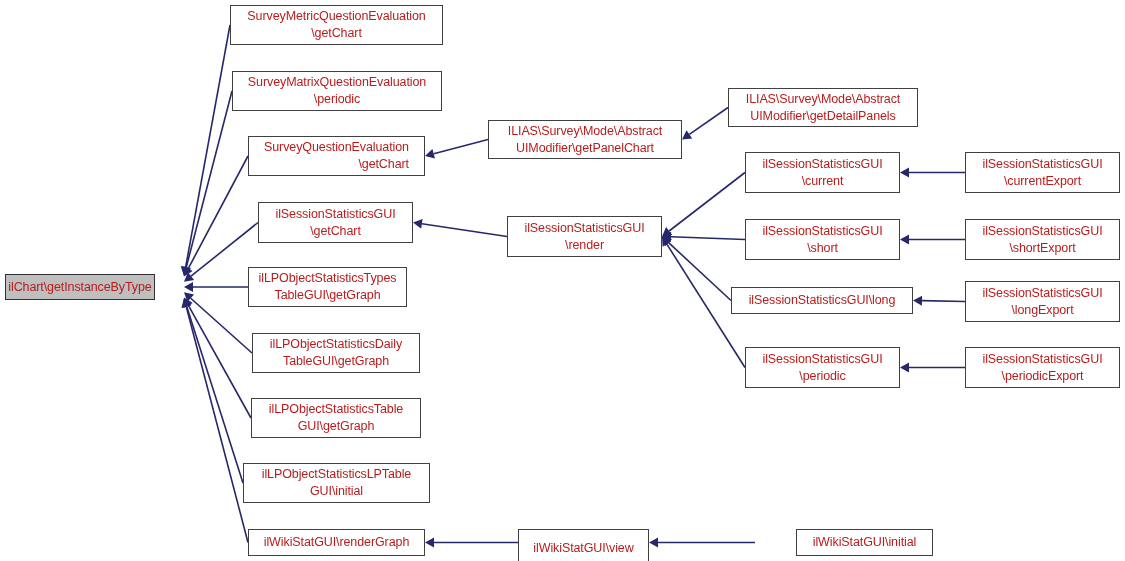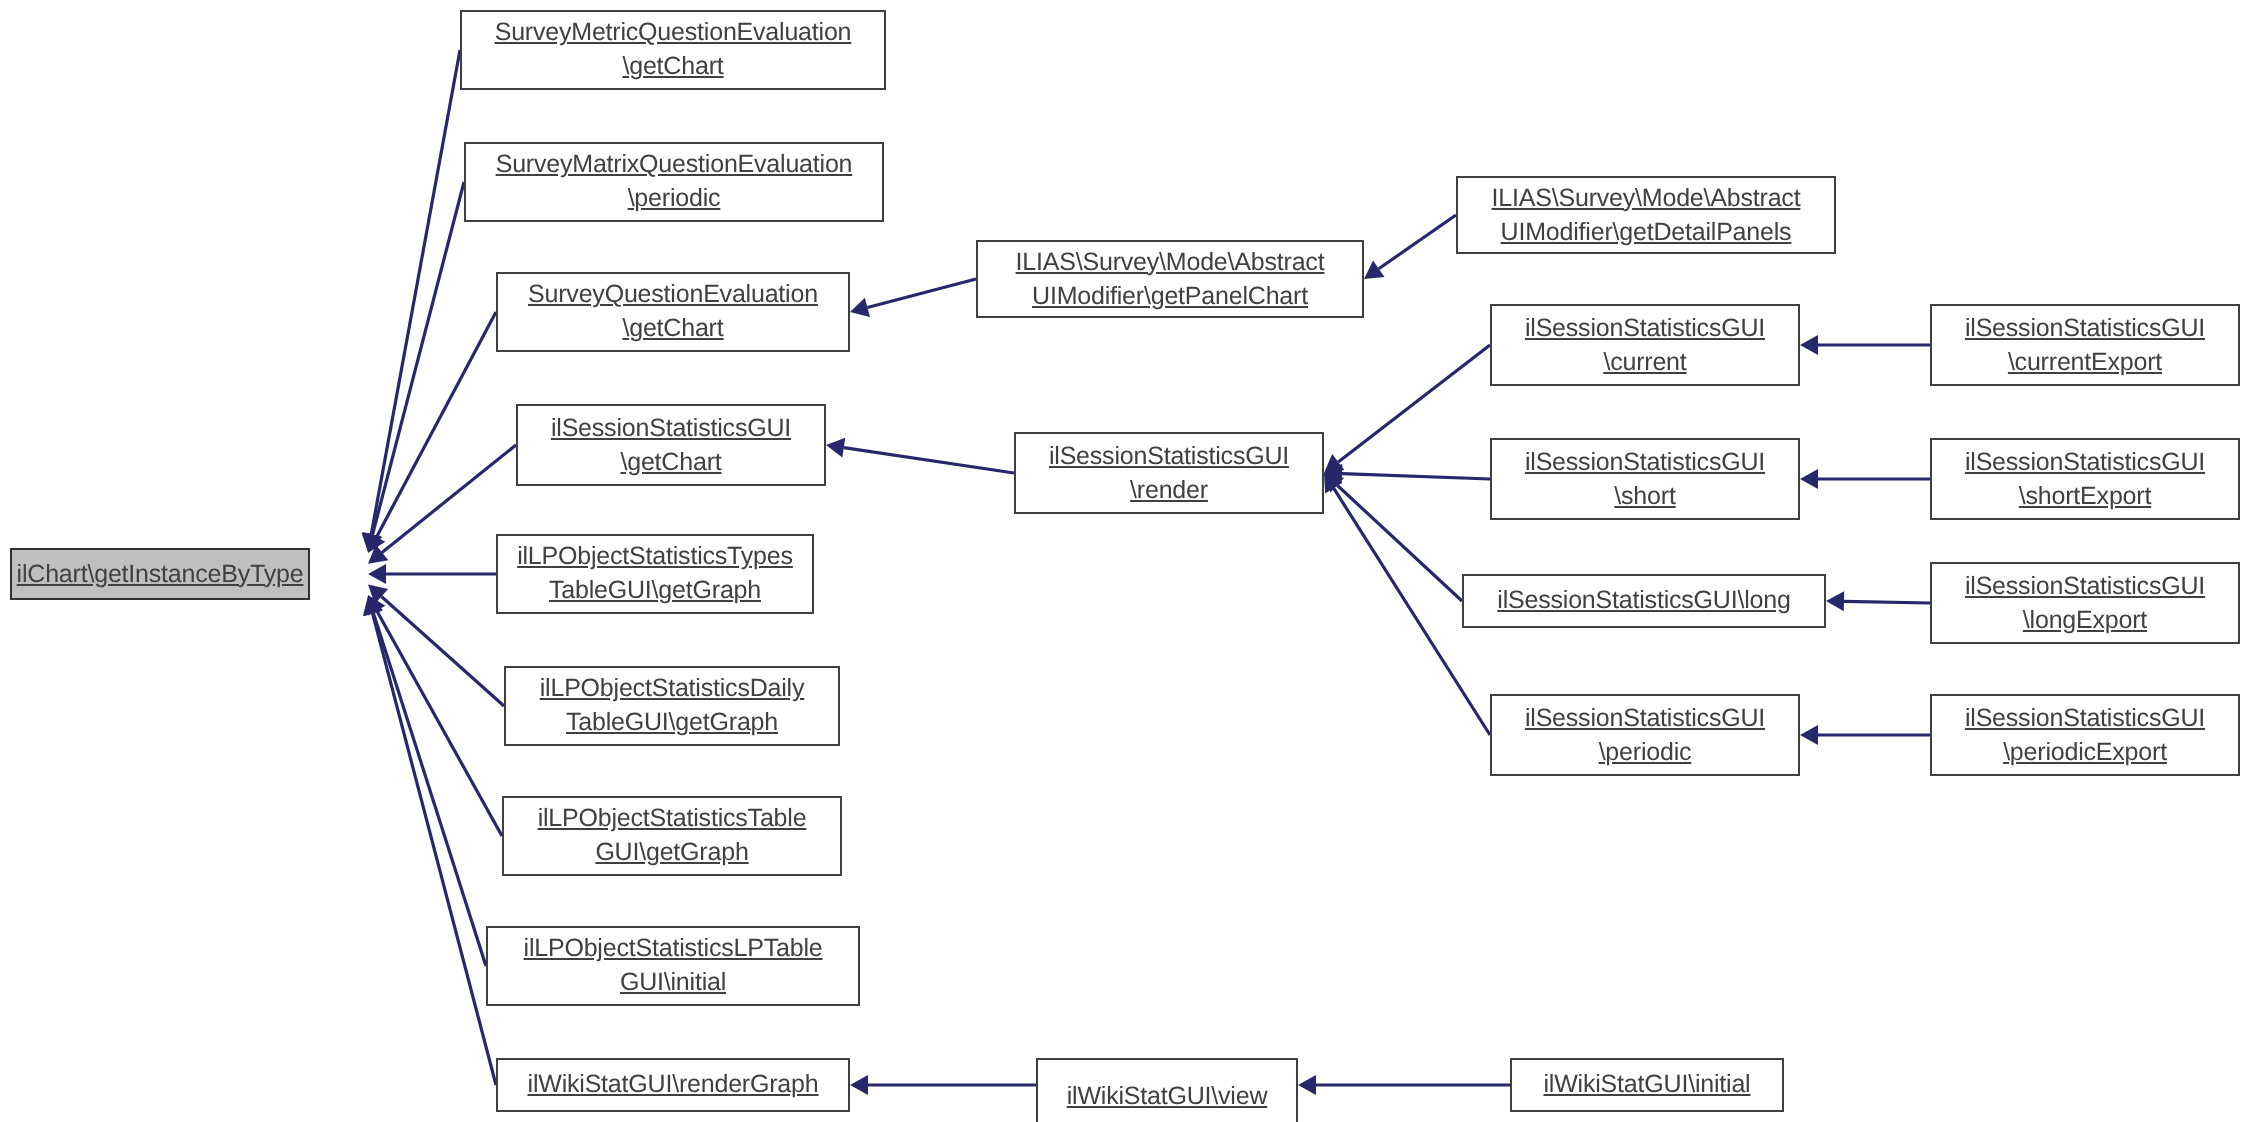--- a/index.html
+++ b/index.html
@@ -22,31 +22,30 @@
     top: 0;
     width: 1125px;
     height: 561px;
     pointer-events: none;
   }
   .node {
     position: absolute;
     box-sizing: border-box;
     border: 1px solid #404040;
     background: #ffffff;
-    color: #404040;
+    color: #b91c1c;
     display: flex;
     align-items: center;
     justify-content: center;
     text-align: center;
     font-size: 12.5px;
     line-height: 1.34;
     letter-spacing: -0.1px;
     white-space: pre-line;
     padding: 0 3px;
-    text-decoration: underline;
   }
   .node.highlight {
     background: #bfbfbf;
     border-color: #303030;
   }
 </style>
 </head>
 <body>
 
 <div id="graph-root">
@@ -95,21 +94,21 @@
       <polygon points="425,542.5 434,537.5 434,547.5" fill="#27286b"></polygon>
       <line x1="755" y1="542.5" x2="658" y2="542.5" stroke="#27286b" stroke-width="1.6"></line>
       <polygon points="649,542.5 658,537.5 658,547.5" fill="#27286b"></polygon>
     </svg>
   <div id="node-layer">
       <div class="node highlight" style="left: 5px; top: 274px; width: 150px; height: 26px;">ilChart\getInstanceByType</div>
       <div class="node" style="left: 230px; top: 5px; width: 213px; height: 40px;">SurveyMetricQuestionEvaluation
 \getChart</div>
       <div class="node" style="left: 232px; top: 71px; width: 210px; height: 40px;">SurveyMatrixQuestionEvaluation
 \periodic</div>
-      <div class="node" style="left: 248px; top: 136px; width: 177px; height: 40px;">SurveyQuestionEvaluation
+      <div class="node" style="left: 248px; top: 136px; width: 177px; height: 40px; text-align: right;">SurveyQuestionEvaluation
 \getChart</div>
       <div class="node" style="left: 258px; top: 202px; width: 155px; height: 41px;">ilSessionStatisticsGUI
 \getChart</div>
       <div class="node" style="left: 248px; top: 267px; width: 159px; height: 40px;">ilLPObjectStatisticsTypes
 TableGUI\getGraph</div>
       <div class="node" style="left: 252px; top: 333px; width: 168px; height: 40px;">ilLPObjectStatisticsDaily
 TableGUI\getGraph</div>
       <div class="node" style="left: 251px; top: 398px; width: 170px; height: 40px; text-align: center;">ilLPObjectStatisticsTable
 GUI\getGraph</div>
       <div class="node" style="left: 243px; top: 463px; width: 187px; height: 40px;">ilLPObjectStatisticsLPTable
@@ -122,21 +121,21 @@
       <div class="node" style="left: 518px; top: 529px; width: 131px; height: 38px;">ilWikiStatGUI\view</div>
       <div class="node" style="left: 728px; top: 88px; width: 190px; height: 39px;">ILIAS\Survey\Mode\Abstract
 UIModifier\getDetailPanels</div>
       <div class="node" style="left: 745px; top: 152px; width: 155px; height: 41px;">ilSessionStatisticsGUI
 \current</div>
       <div class="node" style="left: 745px; top: 219px; width: 155px; height: 41px;">ilSessionStatisticsGUI
 \short</div>
       <div class="node" style="left: 731px; top: 287px; width: 182px; height: 27px;">ilSessionStatisticsGUI\long</div>
       <div class="node" style="left: 745px; top: 347px; width: 155px; height: 41px;">ilSessionStatisticsGUI
 \periodic</div>
-      <div class="node" style="left: 755px; top: 529px; width: 137px; height: 27px;">ilWikiStatGUI\initial</div>
+      <div class="node" style="left: 796px; top: 529px; width: 137px; height: 27px;">ilWikiStatGUI\initial</div>
       <div class="node" style="left: 965px; top: 152px; width: 155px; height: 41px;">ilSessionStatisticsGUI
 \currentExport</div>
       <div class="node" style="left: 965px; top: 219px; width: 155px; height: 41px;">ilSessionStatisticsGUI
 \shortExport</div>
       <div class="node" style="left: 965px; top: 281px; width: 155px; height: 41px;">ilSessionStatisticsGUI
 \longExport</div>
       <div class="node" style="left: 965px; top: 347px; width: 155px; height: 41px;">ilSessionStatisticsGUI
 \periodicExport</div>
     </div>
 </div>

